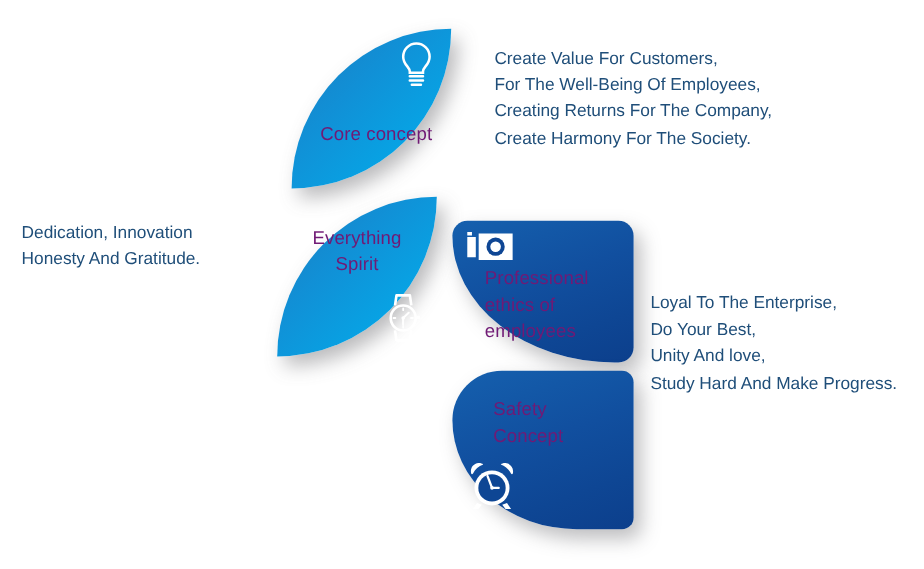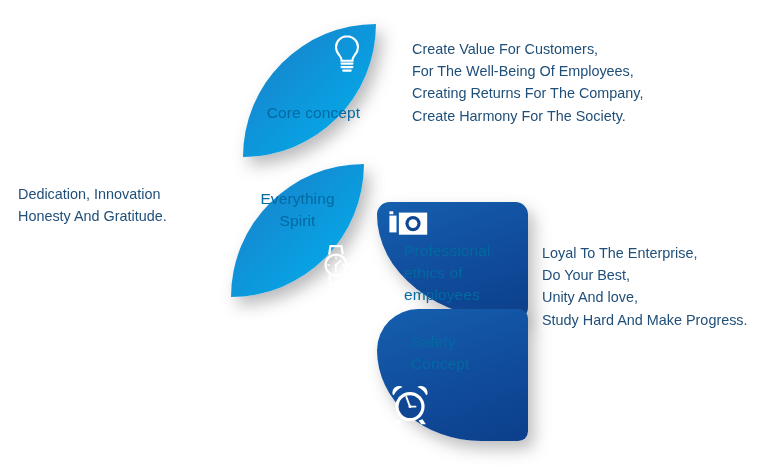--- a/index.html
+++ b/index.html
@@ -44,21 +44,21 @@
     box-shadow: 6px 8px 16px rgba(90, 90, 95, 0.40);
   }
 
   
   .petal.dark.leafBR .petal-body {
     border-radius: 60px 14px 14px 100%;
   }
 
   .petal-label {
     position: absolute;
-    color: #0369a1;
+    color: #701a75;
     font-size: 15.5px;
     line-height: 1.42;
     letter-spacing: .1px;
     white-space: pre-line;
     pointer-events: none;
   }
 
   .petal-icon {
     position: absolute;
     pointer-events: none;
@@ -76,21 +76,21 @@
 
   
   #petal-core          { left: 243px; top: 24px;  width: 133px; height: 133px; }
   #petal-core .petal-label { left: 8px;  top: 78px; width: 125px; text-align: center; }
   #petal-core .petal-icon  { right: 12px; top: 9px; }
 
   #petal-spirit        { left: 231px; top: 164px; width: 133px; height: 133px; }
   #petal-spirit .petal-label { left: 4px; top: 24px; width: 125px; text-align: center; }
   #petal-spirit .petal-icon  { right: 10px; bottom: 10px; }
 
-  #petal-ethics        { left: 377px; top: 184px; width: 151px; height: 118px; margin-top: 18px; }
+  #petal-ethics        { left: 377px; top: 184px; width: 151px; height: 118px; }
   #petal-ethics .petal-label { left: 27px; top: 38px; width: 120px; text-align: left; }
   #petal-ethics .petal-icon  { left: 9px;  top: 5px; }
 
   #petal-safety        { left: 377px; top: 309px; width: 151px; height: 132px; }
   #petal-safety .petal-label { left: 34px; top: 22px; width: 120px; text-align: left; }
   #petal-safety .petal-icon  { left: 12px; bottom: 14px; }
 
   #desc-core    { left: 412px; top: 38px;  width: 330px; }
   #desc-spirit  { left: 18px;  top: 183px; width: 205px; }
   #desc-ethics  { left: 542px; top: 197px; width: 225px; margin-top: 45px; }

